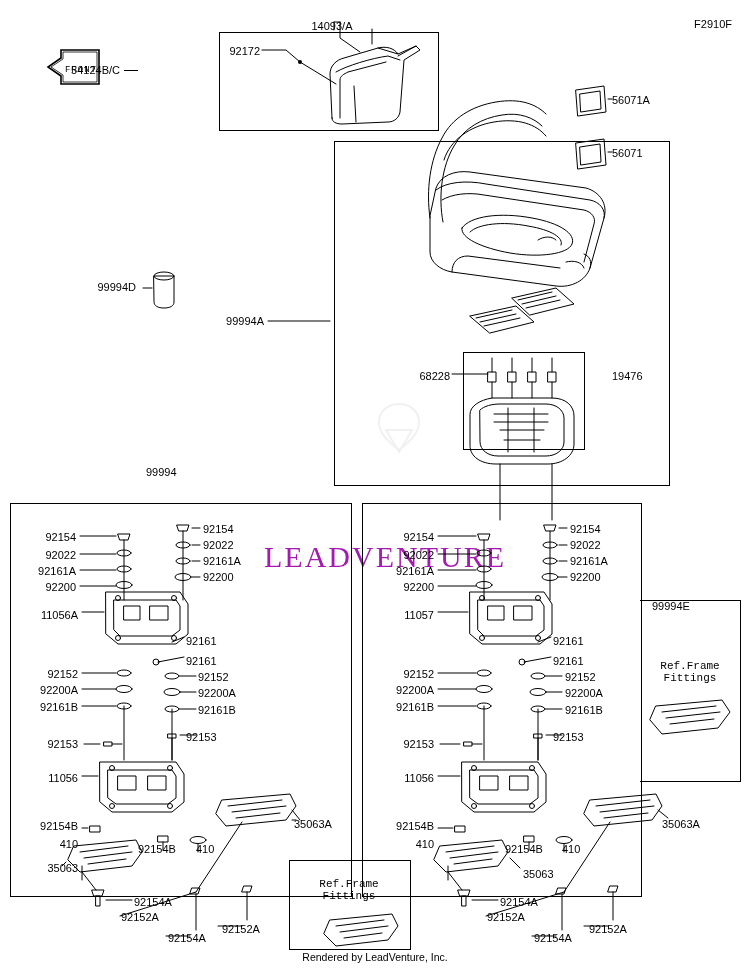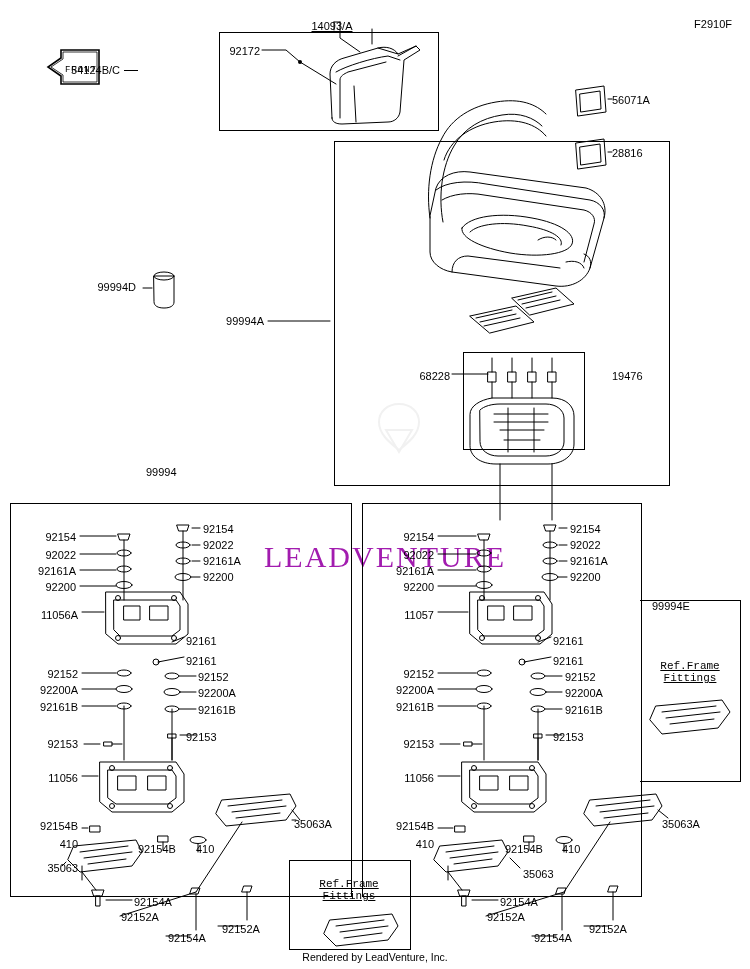--- a/index.html
+++ b/index.html
@@ -1,21 +1,21 @@
 <!DOCTYPE html>
 <html><head>
 <meta charset="utf-8">
 <style>
   html,body{margin:0;padding:0;background:#ffffff;}
   body{width:750px;height:969px;position:relative;overflow:hidden;
        font-family:"Liberation Sans",sans-serif;color:#000;}
   #sheet{position:absolute;inset:0;}
   .lbl{position:absolute;font-size:11px;line-height:12px;white-space:pre;letter-spacing:0px;}
   .lbl.r{text-align:right;}
-  .lbl.c{text-align:center;text-decoration:underline;}
+  .lbl.c{text-align:center;}
   .mono{font-family:"Liberation Mono",monospace;font-size:11px;}
   .box{position:absolute;border:1px solid #000;}
   .ln{position:absolute;background:#000;}
   .hl{height:1px;}
   svg.overlay{position:absolute;left:0;top:0;width:750px;height:969px;pointer-events:none;}
   .wm{position:absolute;color:#a21caf;font-size:30px;letter-spacing:2px;
       font-family:Liberation Serif, serif;user-select:none;margin-left:32px;}
   .front-badge{position:absolute;left:41px;top:47px;width:62px;height:40px;}
   .credit{position:absolute;left:0;right:0;bottom:6px;text-align:center;font-size:10.5px;}
   .code{position:absolute;right:18px;top:18px;font-size:11px;}
@@ -48,21 +48,21 @@
   <div class="lbl r" style="left:200px;top:45px;width:60px;">92172</div>
 
   <div class="box" style="left:334px;top:141px;width:334px;height:343px;"></div>
   <div class="lbl r" style="left:196px;top:315px;width:68px;">99994A</div>
 
   <div class="box" style="left:463px;top:352px;width:120px;height:96px;"></div>
   <div class="lbl" style="left:612px;top:370px;">19476</div>
   <div class="lbl r" style="left:392px;top:370px;width:58px;">68228</div>
 
   <div class="lbl" style="left:612px;top:94px;">56071A</div>
-  <div class="lbl" style="left:612px;top:147px;">28816</div>
+  <div class="lbl" style="left:612px;top:147px;">56071</div>
 
   <div class="lbl r" style="left:68px;top:281px;width:68px;">99994D</div>
 
   <div class="box" style="left:10px;top:503px;width:340px;height:392px;"></div>
   <div class="lbl" style="left:146px;top:466px;">99994</div>
 
   <div class="box" style="left:362px;top:503px;width:278px;height:392px;"></div>
   <div class="box" style="left:640px;top:600px;width:100px;height:180px;border-left:none;"></div>
   <div class="lbl" style="left:652px;top:600px;">99994E</div>
   <div class="lbl c mono" style="left:644px;top:660px;width:92px;">Ref.Frame<br>Fittings</div>

